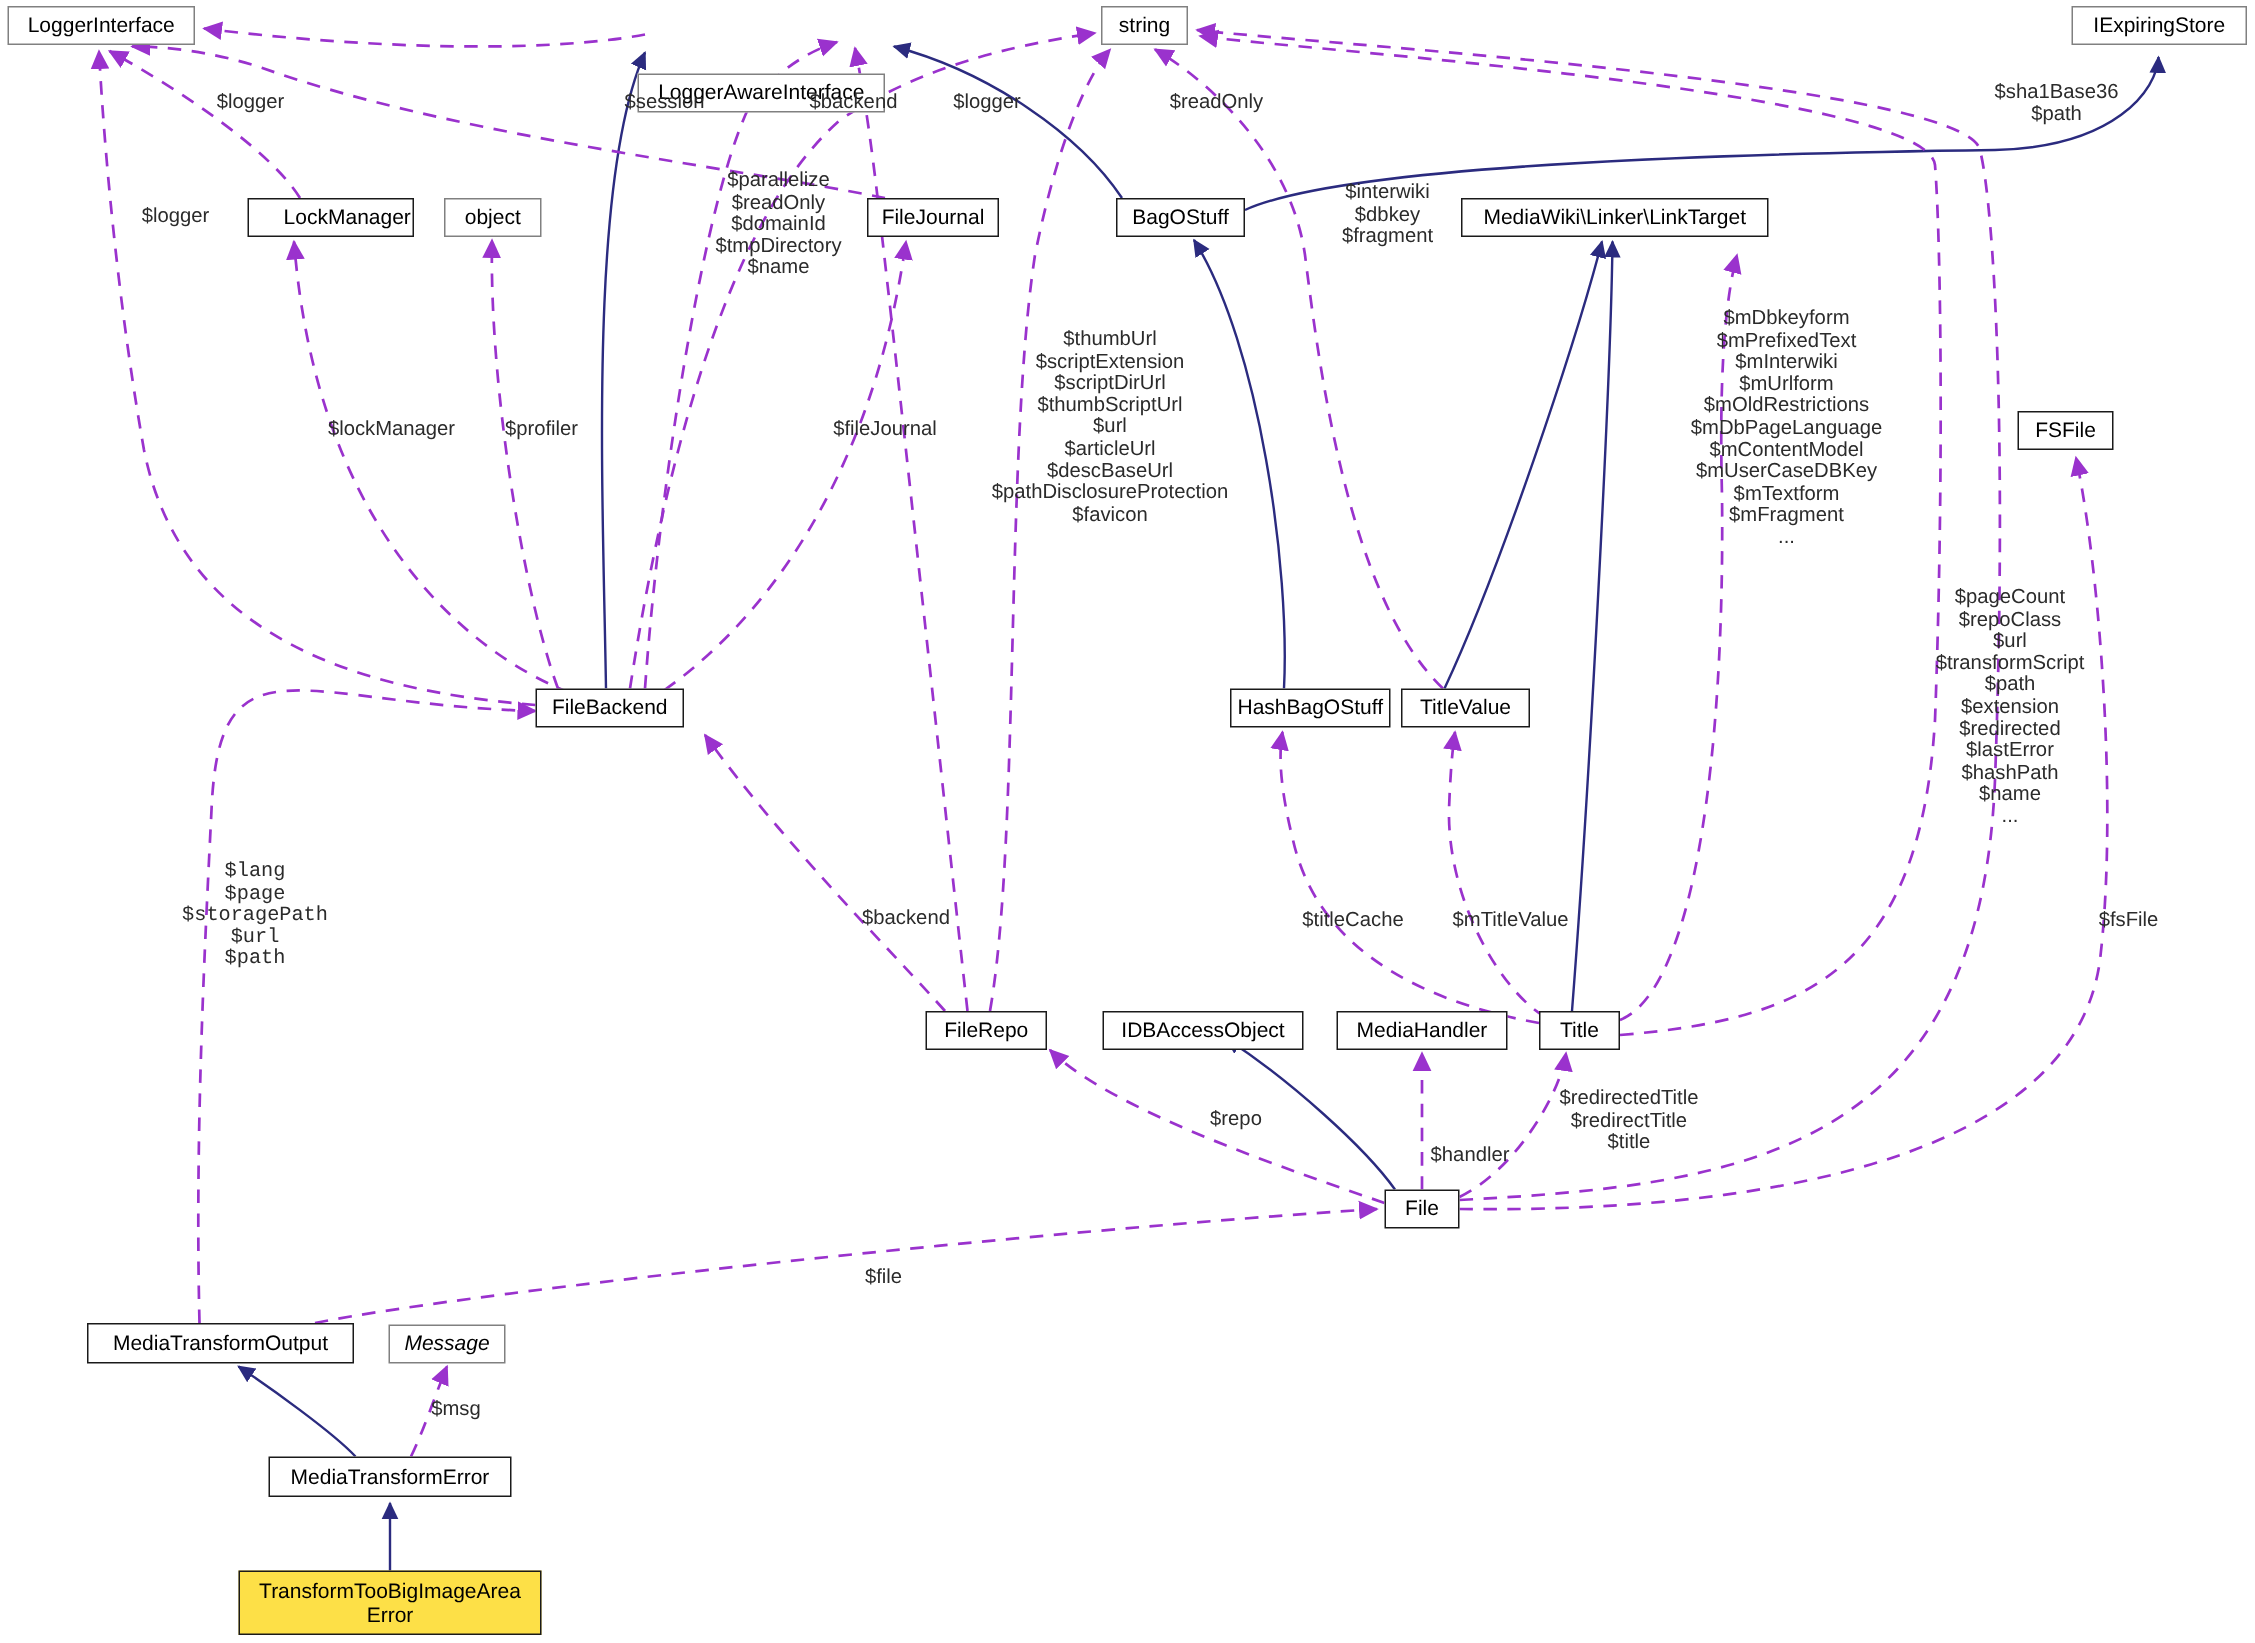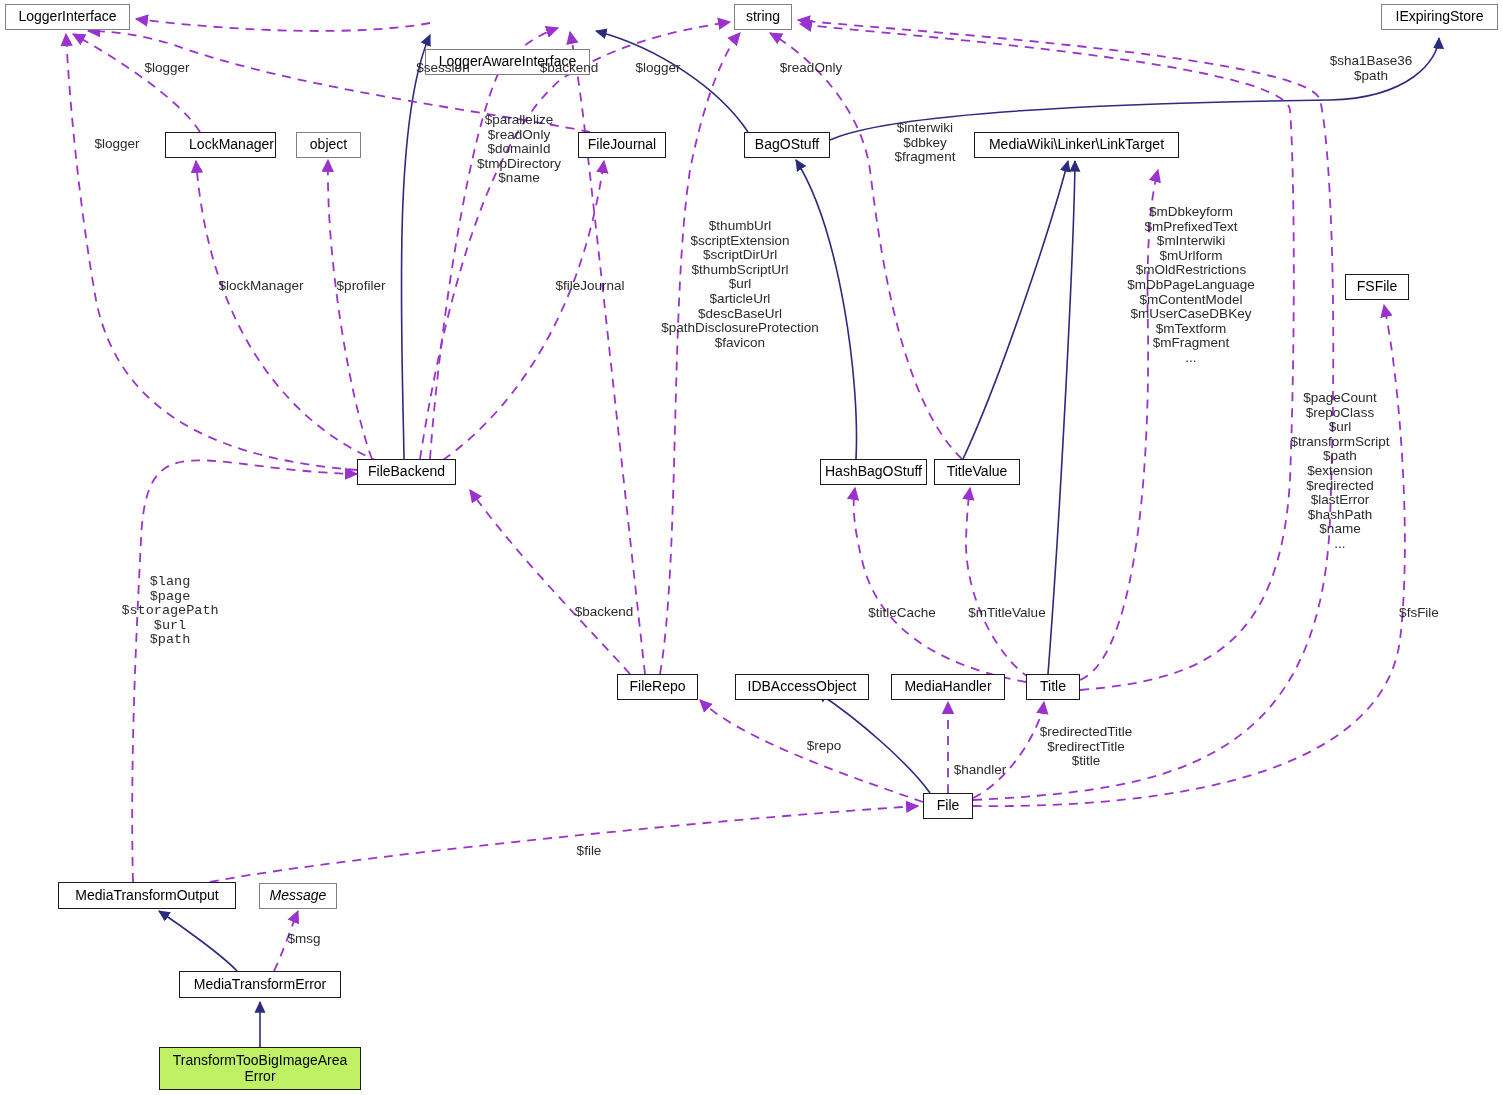--- a/index.html
+++ b/index.html
@@ -36,21 +36,21 @@
     color: #000000;
     background: #ffffff;
     border: 1px solid #808080;
     white-space: pre-line;
     letter-spacing: 0px;
   }
   .node.klass {
     border: 1.6px solid #1a1a1a;
   }
   .node.highlight {
-    background: #bef264;
+    background: #fde047;
     border: 1.6px solid #1a1a1a;
   }
   .edge-label {
     position: absolute;
     font-size: 13.5px;
     line-height: 14.6px;
     color: #2b2b2b;
     text-align: center;
     white-space: pre-line;
     transform: translateX(-50%);

